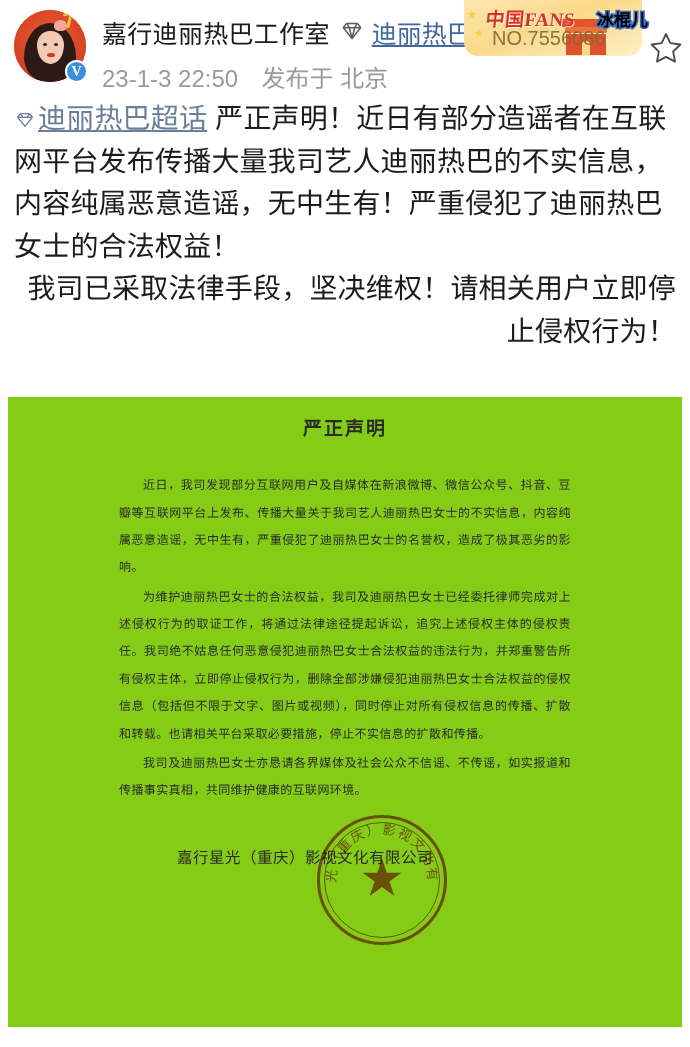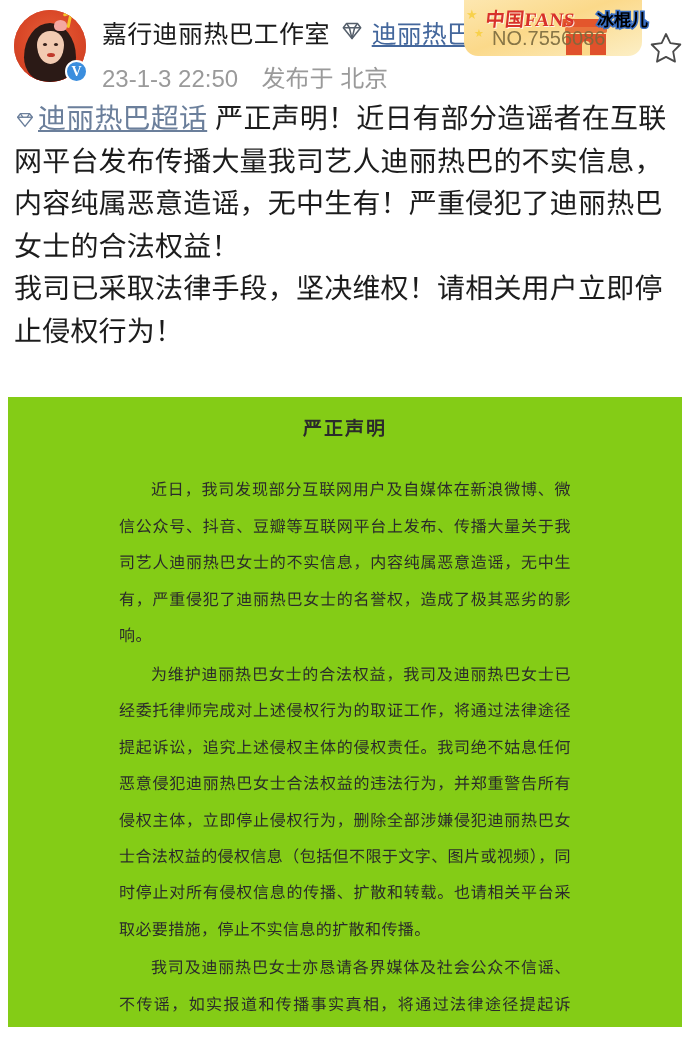--- a/index.html
+++ b/index.html
@@ -253,21 +253,21 @@
     padding: 6px 14px 0 14px;
     font-size: 28px;
     line-height: 1.52;
     color: #1c1c1c;
     letter-spacing: 0.2px;
   }
   .topic-inline {
     color: #6b7f9b;
   }
   .topic-inline .ti-icon { margin-right: 2px; }
-  .para-2 { margin-top: 0; }
+  .para-2 { margin-top: 0; text-align: right; }
 
   
   .statement-img {
     position: relative;
     margin: 16px 8px;
     margin-top: 44px;
     height: 630px;
     background: #84cc16;
     overflow: hidden;
     font-family: "Liberation Serif", "DejaVu Serif", serif;
@@ -279,21 +279,21 @@
     font-weight: bold;
     letter-spacing: 2px;
     padding-top: 16px;
   }
   .st-body {
     margin: 0 auto;
     padding-top: 32px;
     width: 452px;
   }
   .st-para {
-    font-size: 16px;
+    font-size: 12px;
     line-height: 2.28;
     text-align: justify;
     text-indent: 2em;
     letter-spacing: 0.4px;
     margin: 0 0 2px 0;
   }
   .st-sign {
     margin: 18px auto 0 auto;
     width: 452px;
     position: relative;
@@ -421,21 +421,21 @@
   <p class="para-2" style="margin:0">我司已采取法律手段，坚决维权！请相关用户立即停止侵权行为！</p>
 </div>
 
 <div class="statement-img">
 
   <div class="st-title">严正声明</div>
 
   <div class="st-body">
     <p class="st-para">近日，我司发现部分互联网用户及自媒体在新浪微博、微信公众号、抖音、豆瓣等互联网平台上发布、传播大量关于我司艺人迪丽热巴女士的不实信息，内容纯属恶意造谣，无中生有，严重侵犯了迪丽热巴女士的名誉权，造成了极其恶劣的影响。</p>
     <p class="st-para">为维护迪丽热巴女士的合法权益，我司及迪丽热巴女士已经委托律师完成对上述侵权行为的取证工作，将通过法律途径提起诉讼，追究上述侵权主体的侵权责任。我司绝不姑息任何恶意侵犯迪丽热巴女士合法权益的违法行为，并郑重警告所有侵权主体，立即停止侵权行为，删除全部涉嫌侵犯迪丽热巴女士合法权益的侵权信息（包括但不限于文字、图片或视频），同时停止对所有侵权信息的传播、扩散和转载。也请相关平台采取必要措施，停止不实信息的扩散和传播。</p>
-    <p class="st-para">我司及迪丽热巴女士亦恳请各界媒体及社会公众不信谣、不传谣，如实报道和传播事实真相，将通过法律途径提起诉讼。</p>
+    <p class="st-para">我司及迪丽热巴女士亦恳请各界媒体及社会公众不信谣、不传谣，如实报道和传播事实真相，共同维护健康的互联网环境。</p>
   </div>
 
   <div class="st-sign">
     <div class="st-company">嘉行星光（重庆）影视文化有限公司</div>
 
     <div class="seal">
       <div class="seal-inner"></div>
       <svg class="seal-text-top" viewBox="0 0 124 124">
         <defs>
           <path id="sealArc" d="M 16,62 A 46,46 0 0 1 108,62"></path>

